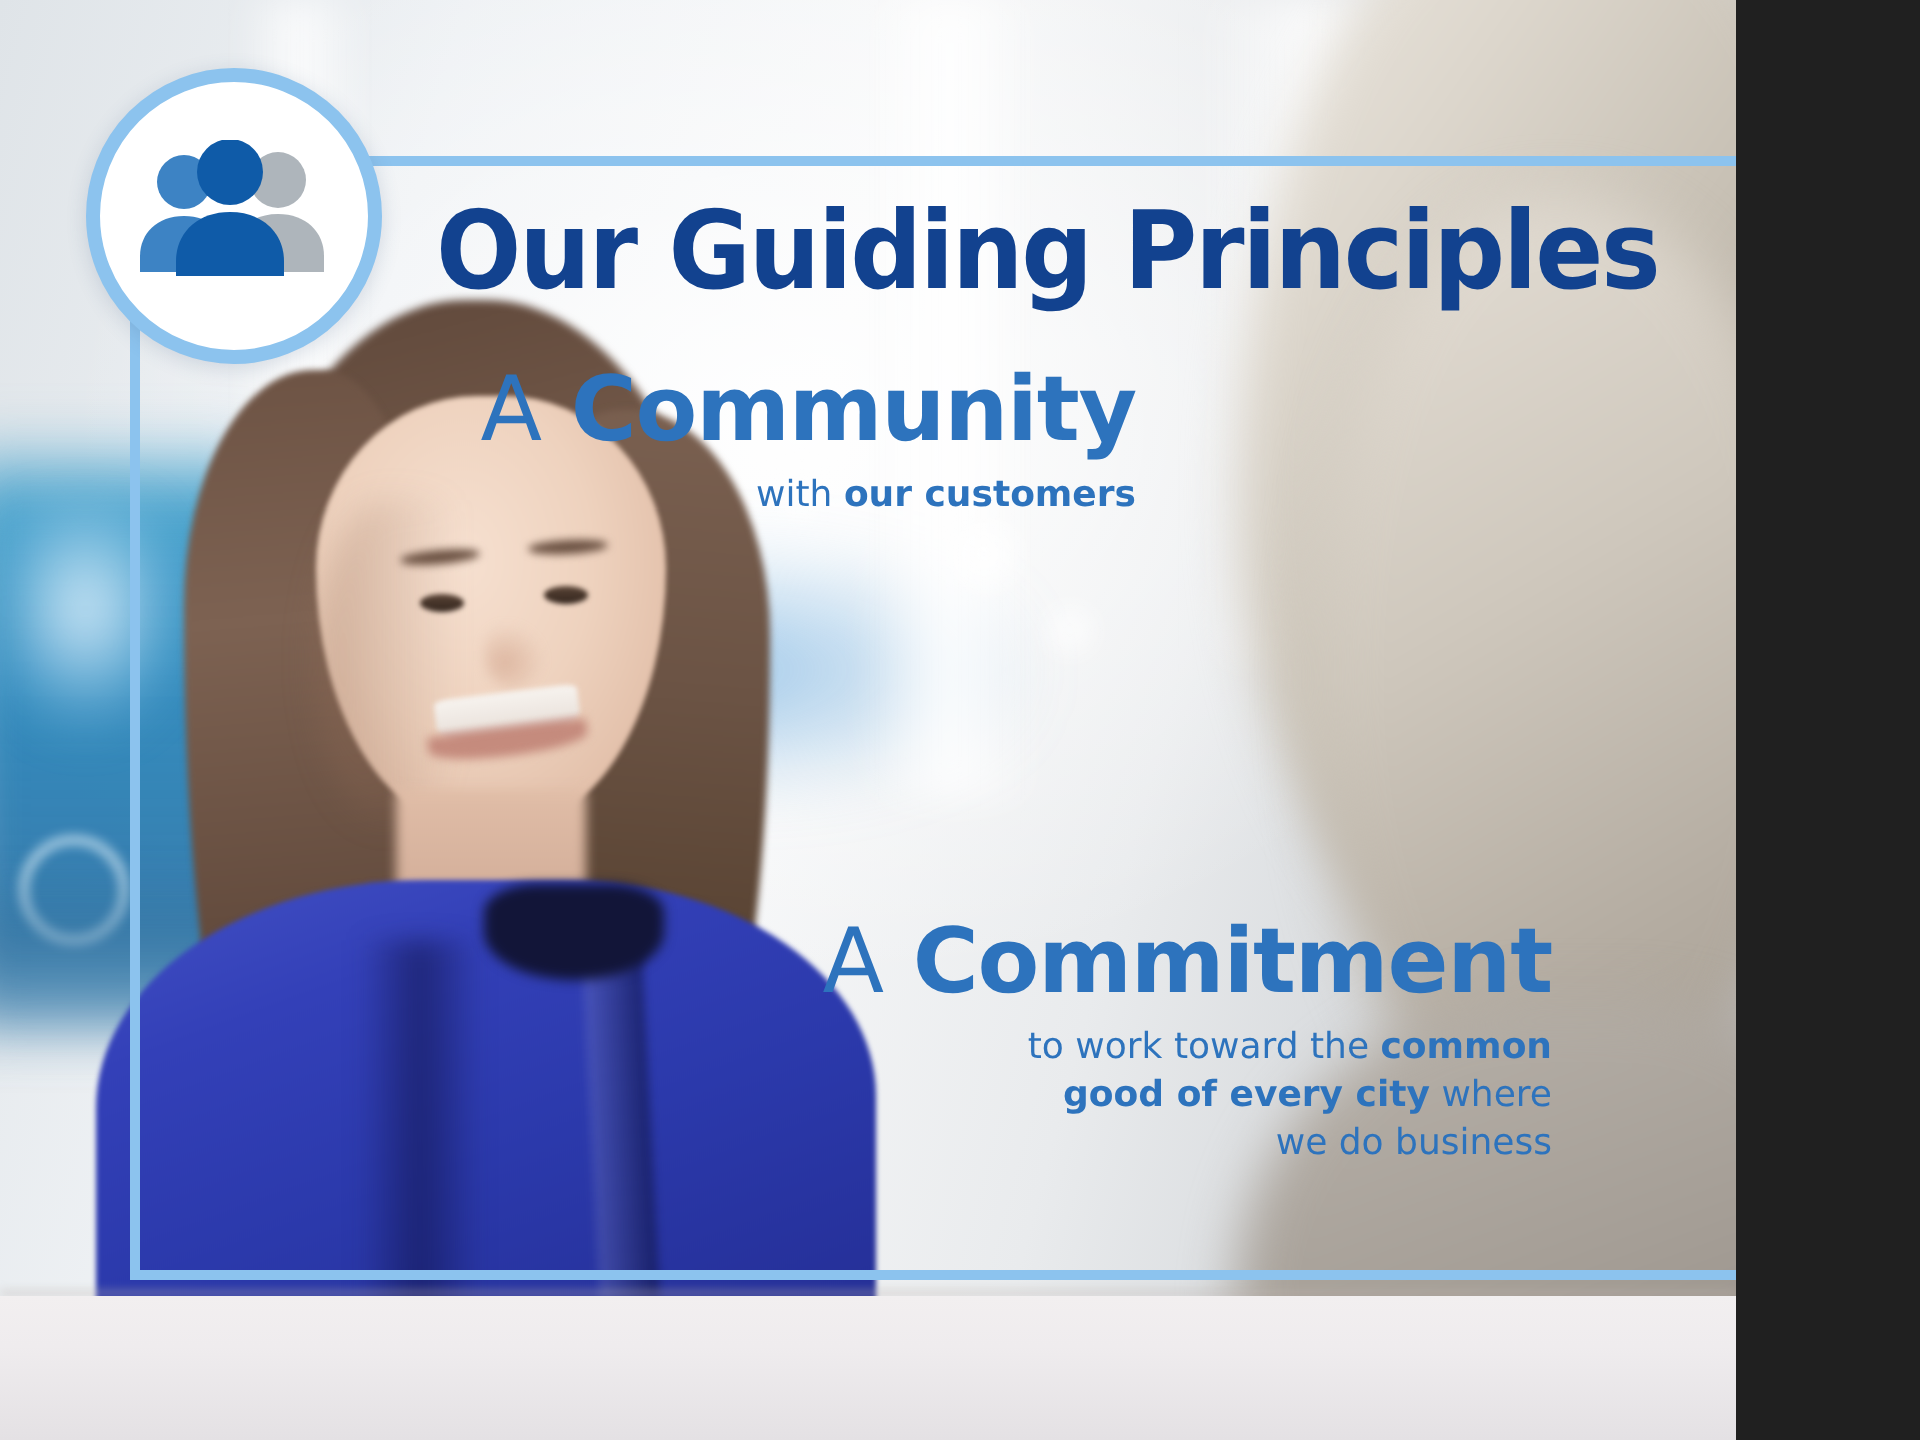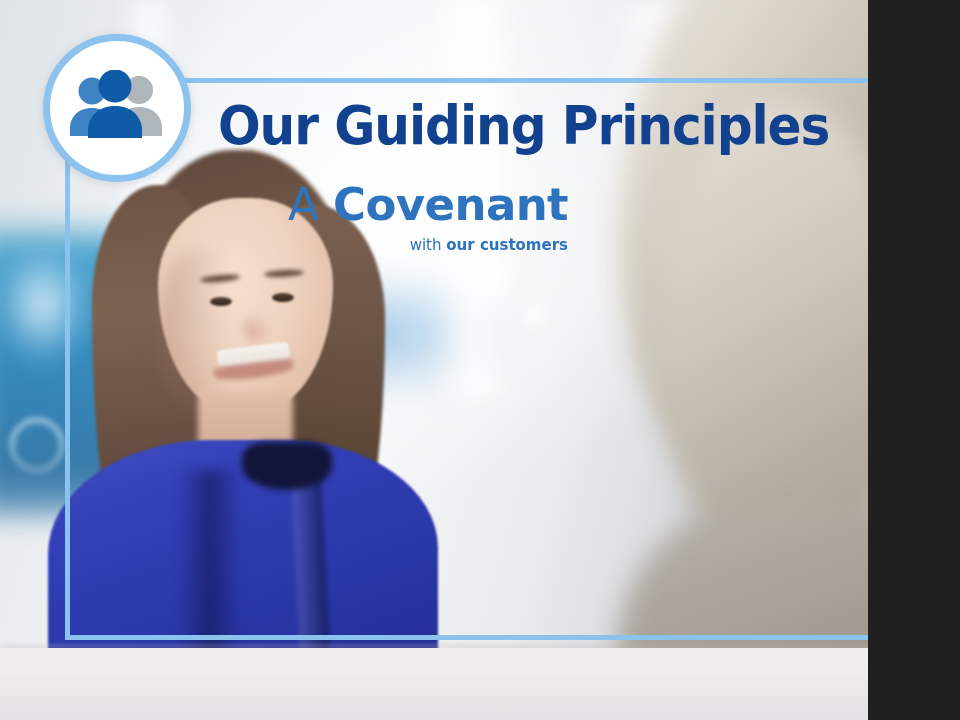--- a/index.html
+++ b/index.html
@@ -253,21 +253,21 @@
     font-family: "DejaVu Sans", sans-serif;
     font-size: 45px;
     line-height: 1.0;
     white-space: nowrap;
     color: #2d73bd;
   }
   .p-title .art { font-weight: 400; }
   .p-title .word { font-weight: 700; letter-spacing: -0.6px; }
   .p-sub {
     font-family: "DejaVu Sans", sans-serif;
-    font-size: 15px;
+    font-size: 18px;
     line-height: 1.32;
     color: #2d73bd;
     margin-top: 9px;
   }
   .p-sub b { font-weight: 700; }
   .p-sub span { font-weight: 400; }
 
   #p1 { right: 300px; top: 182px; }
   #p2 { right: 232px; top: 298px; }
   #p3 { right: 92px;  top: 458px; }
@@ -343,24 +343,35 @@
         <path d="M50 36c-16.5 0-27 10.6-27 24.6V68h54v-7.4C77 46.6 66.5 36 50 36z" fill="#0f5ba8"></path>
       </svg>
     </span>
   </div>
 
   <div class="heading">Our Guiding Principles</div>
 
   <div class="principle" id="p1">
     <div class="p-title">
       <span class="art">A</span>
-      <span class="word">Covenant</span>
+      <span class="word">Community</span>
     </div>
     <div class="p-sub">
         <div><span>with </span><b>our customers</b></div>
       </div>
   </div>
 
   <div class="principle" id="p2">
   </div>
 
+  <div class="principle" id="p3">
+    <div class="p-title">
+      <span class="art">A</span>
+      <span class="word">Commitment</span>
+    </div>
+    <div class="p-sub">
+        <div><span>to work toward the </span><b>common</b></div>
+        <div><b>good of every city</b><span> where</span></div>
+        <div><span>we do business</span></div>
+      </div>
+  </div>
 
 </div>
 
 </body></html>

